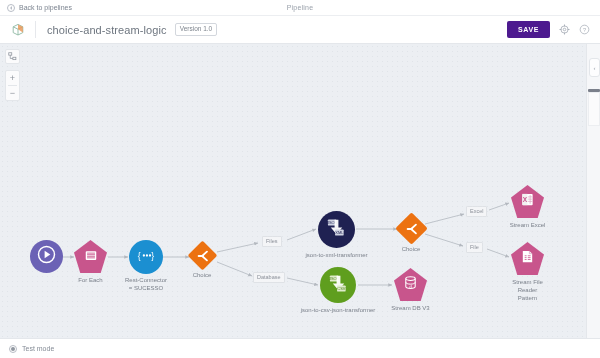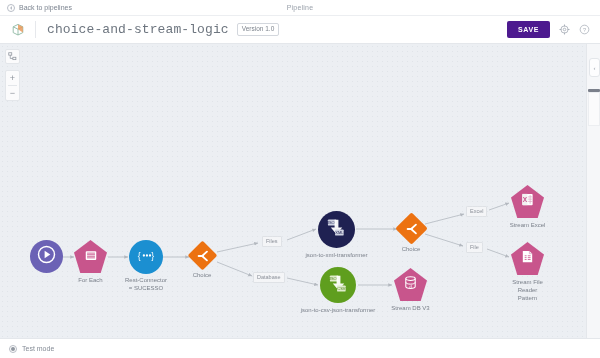--- a/index.html
+++ b/index.html
@@ -39,21 +39,21 @@
 
   
   .toolbar {
     position: absolute; left: 0; top: 16px; width: 600px; height: 28px;
     background: #ffffff; border-bottom: 1px solid #e4e7eb;
     display: flex; align-items: center;
   }
   .cube-icon { margin-left: 10px; width: 16px; height: 16px; position: relative; }
   .divider-v { width: 1px; height: 17px; background: #e6e8ec; margin-left: 9px; }
   .pipe-name {
-    margin-left: 11px; font-size: 13px; color: #6d757f; letter-spacing: .1px; font-family: Liberation Mono, monospace;
+    margin-left: 11px; font-size: 11px; color: #6d757f; letter-spacing: .1px;
   }
   .version-badge {
     margin-left: 8px; font-size: 6.5px; color: #7d848d;
     border: 1px solid #d3d7dd; border-radius: 2px;
     padding: 2px 4px; background: #fff; line-height: 1;
   }
   .toolbar-right {
     margin-left: auto; display: flex; align-items: center; gap: 9px; margin-right: 10px;
   }
   .save-btn {

